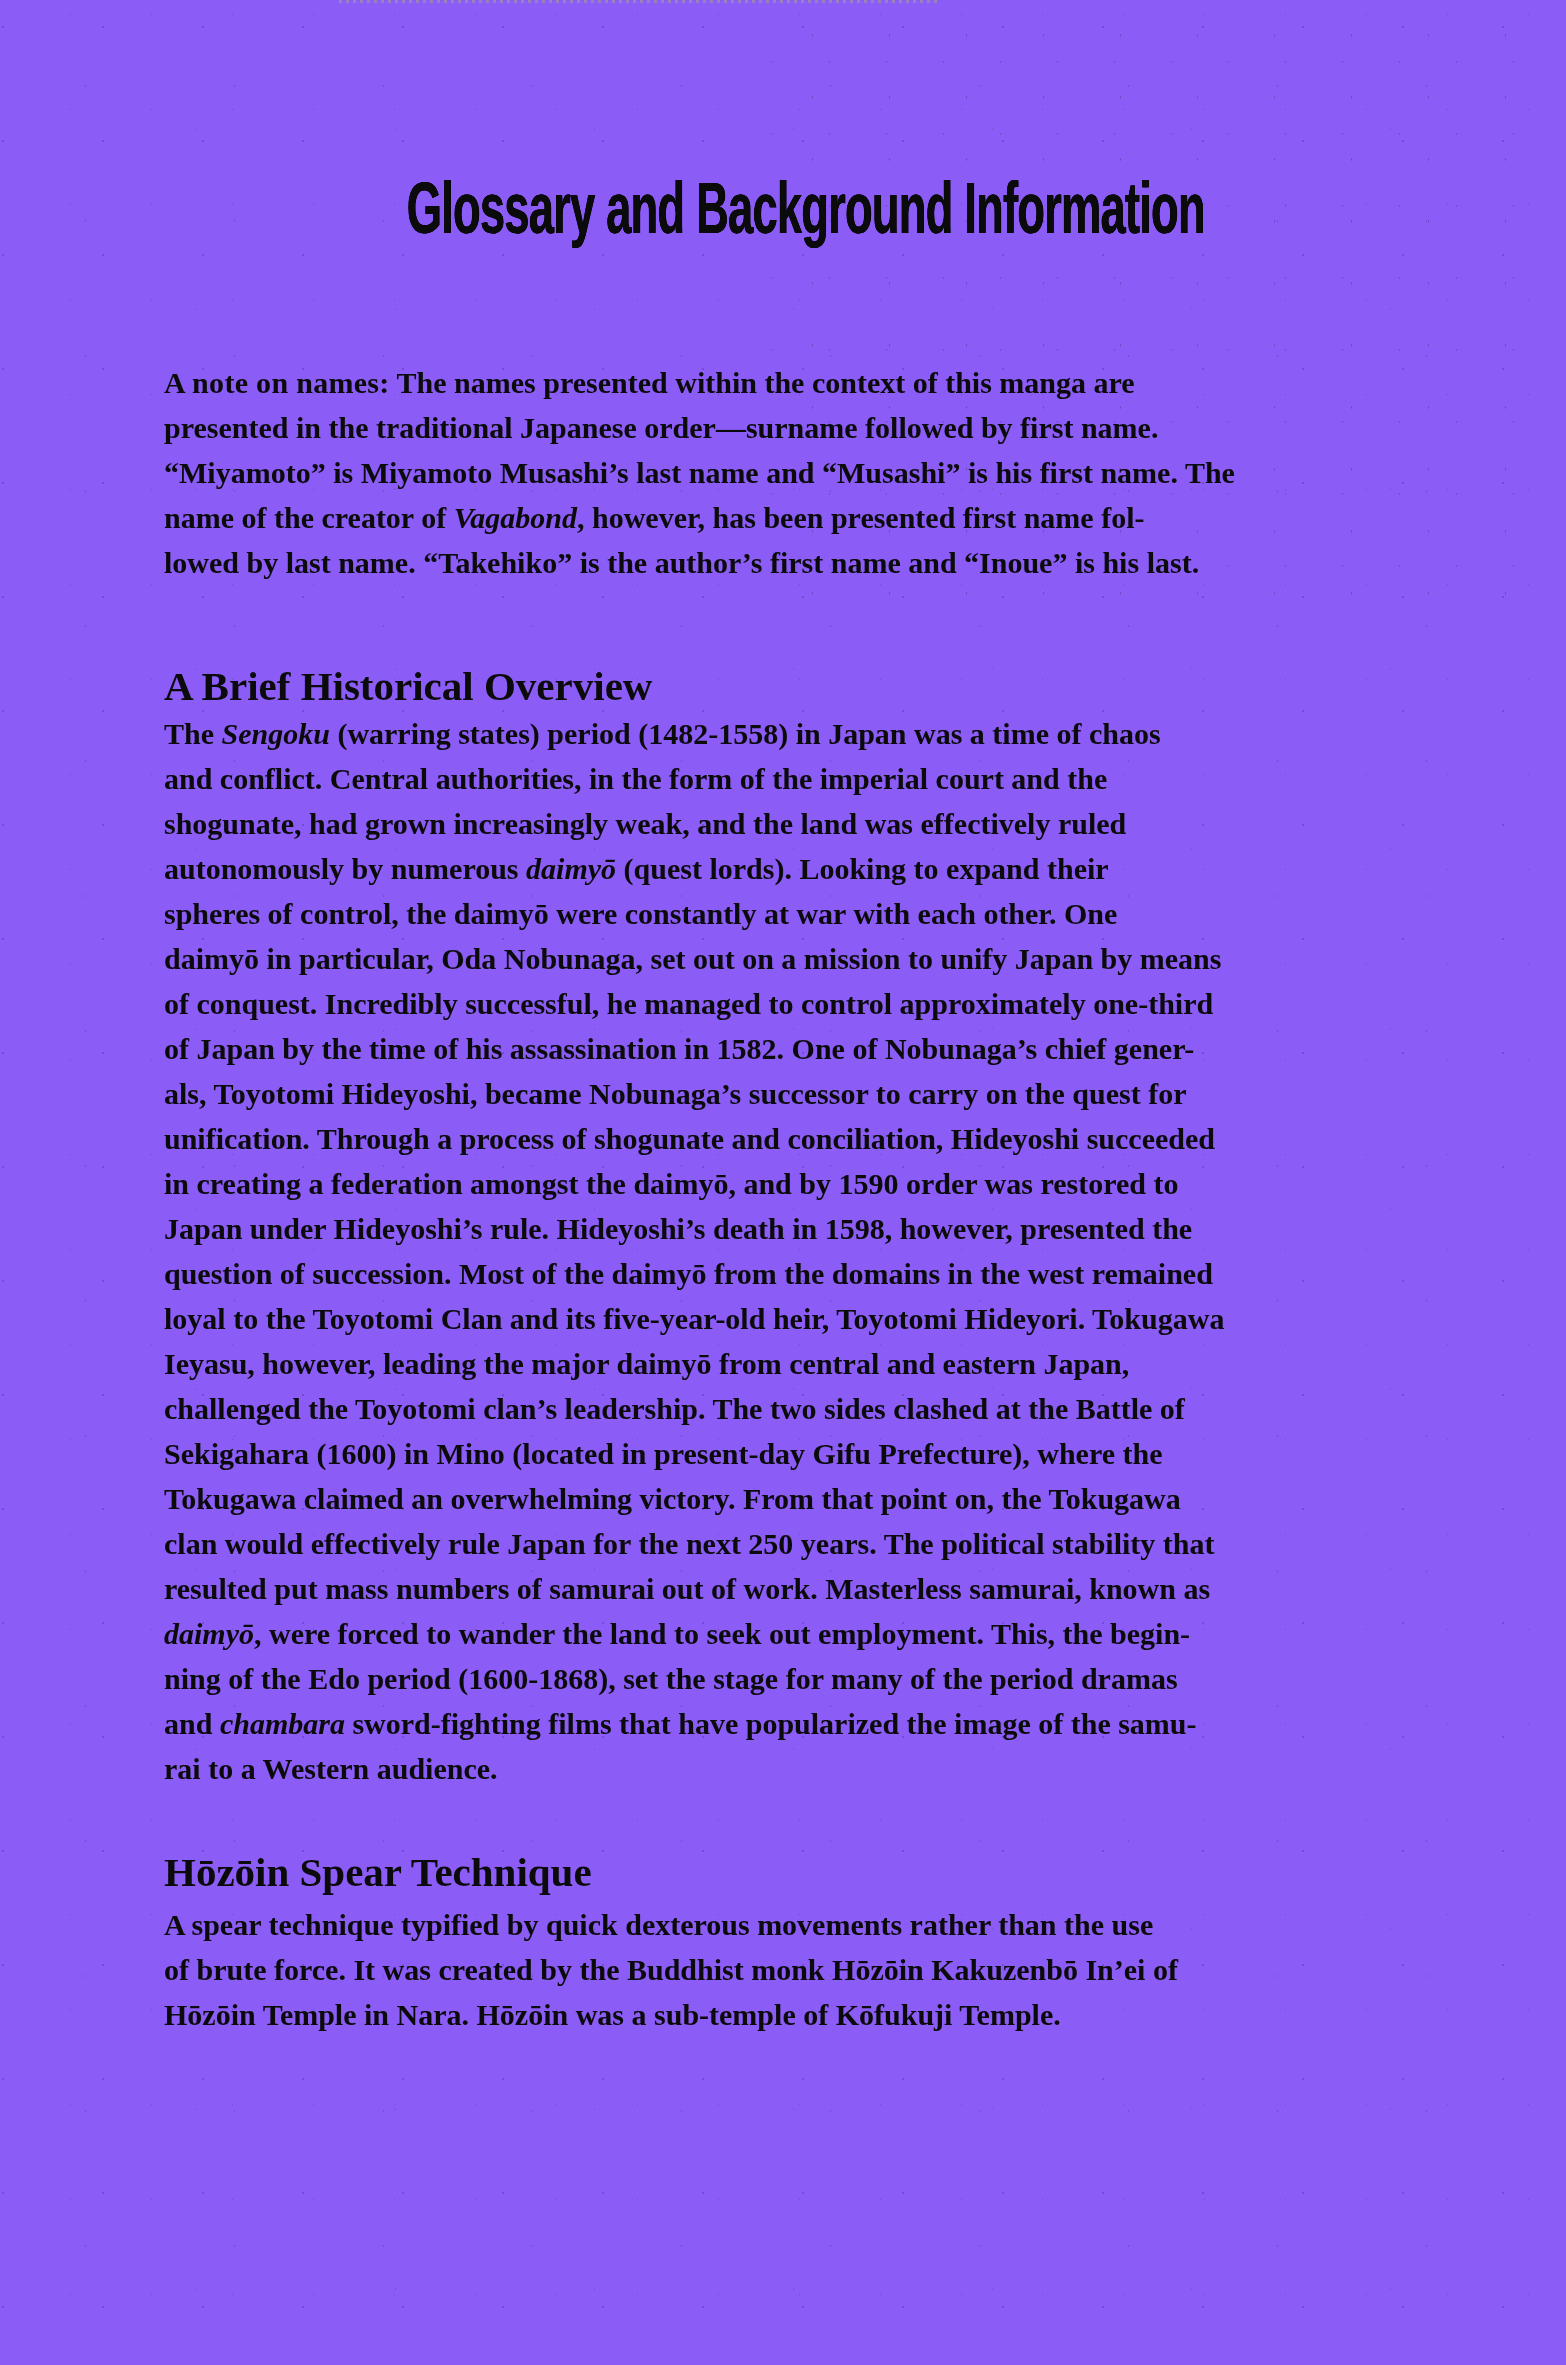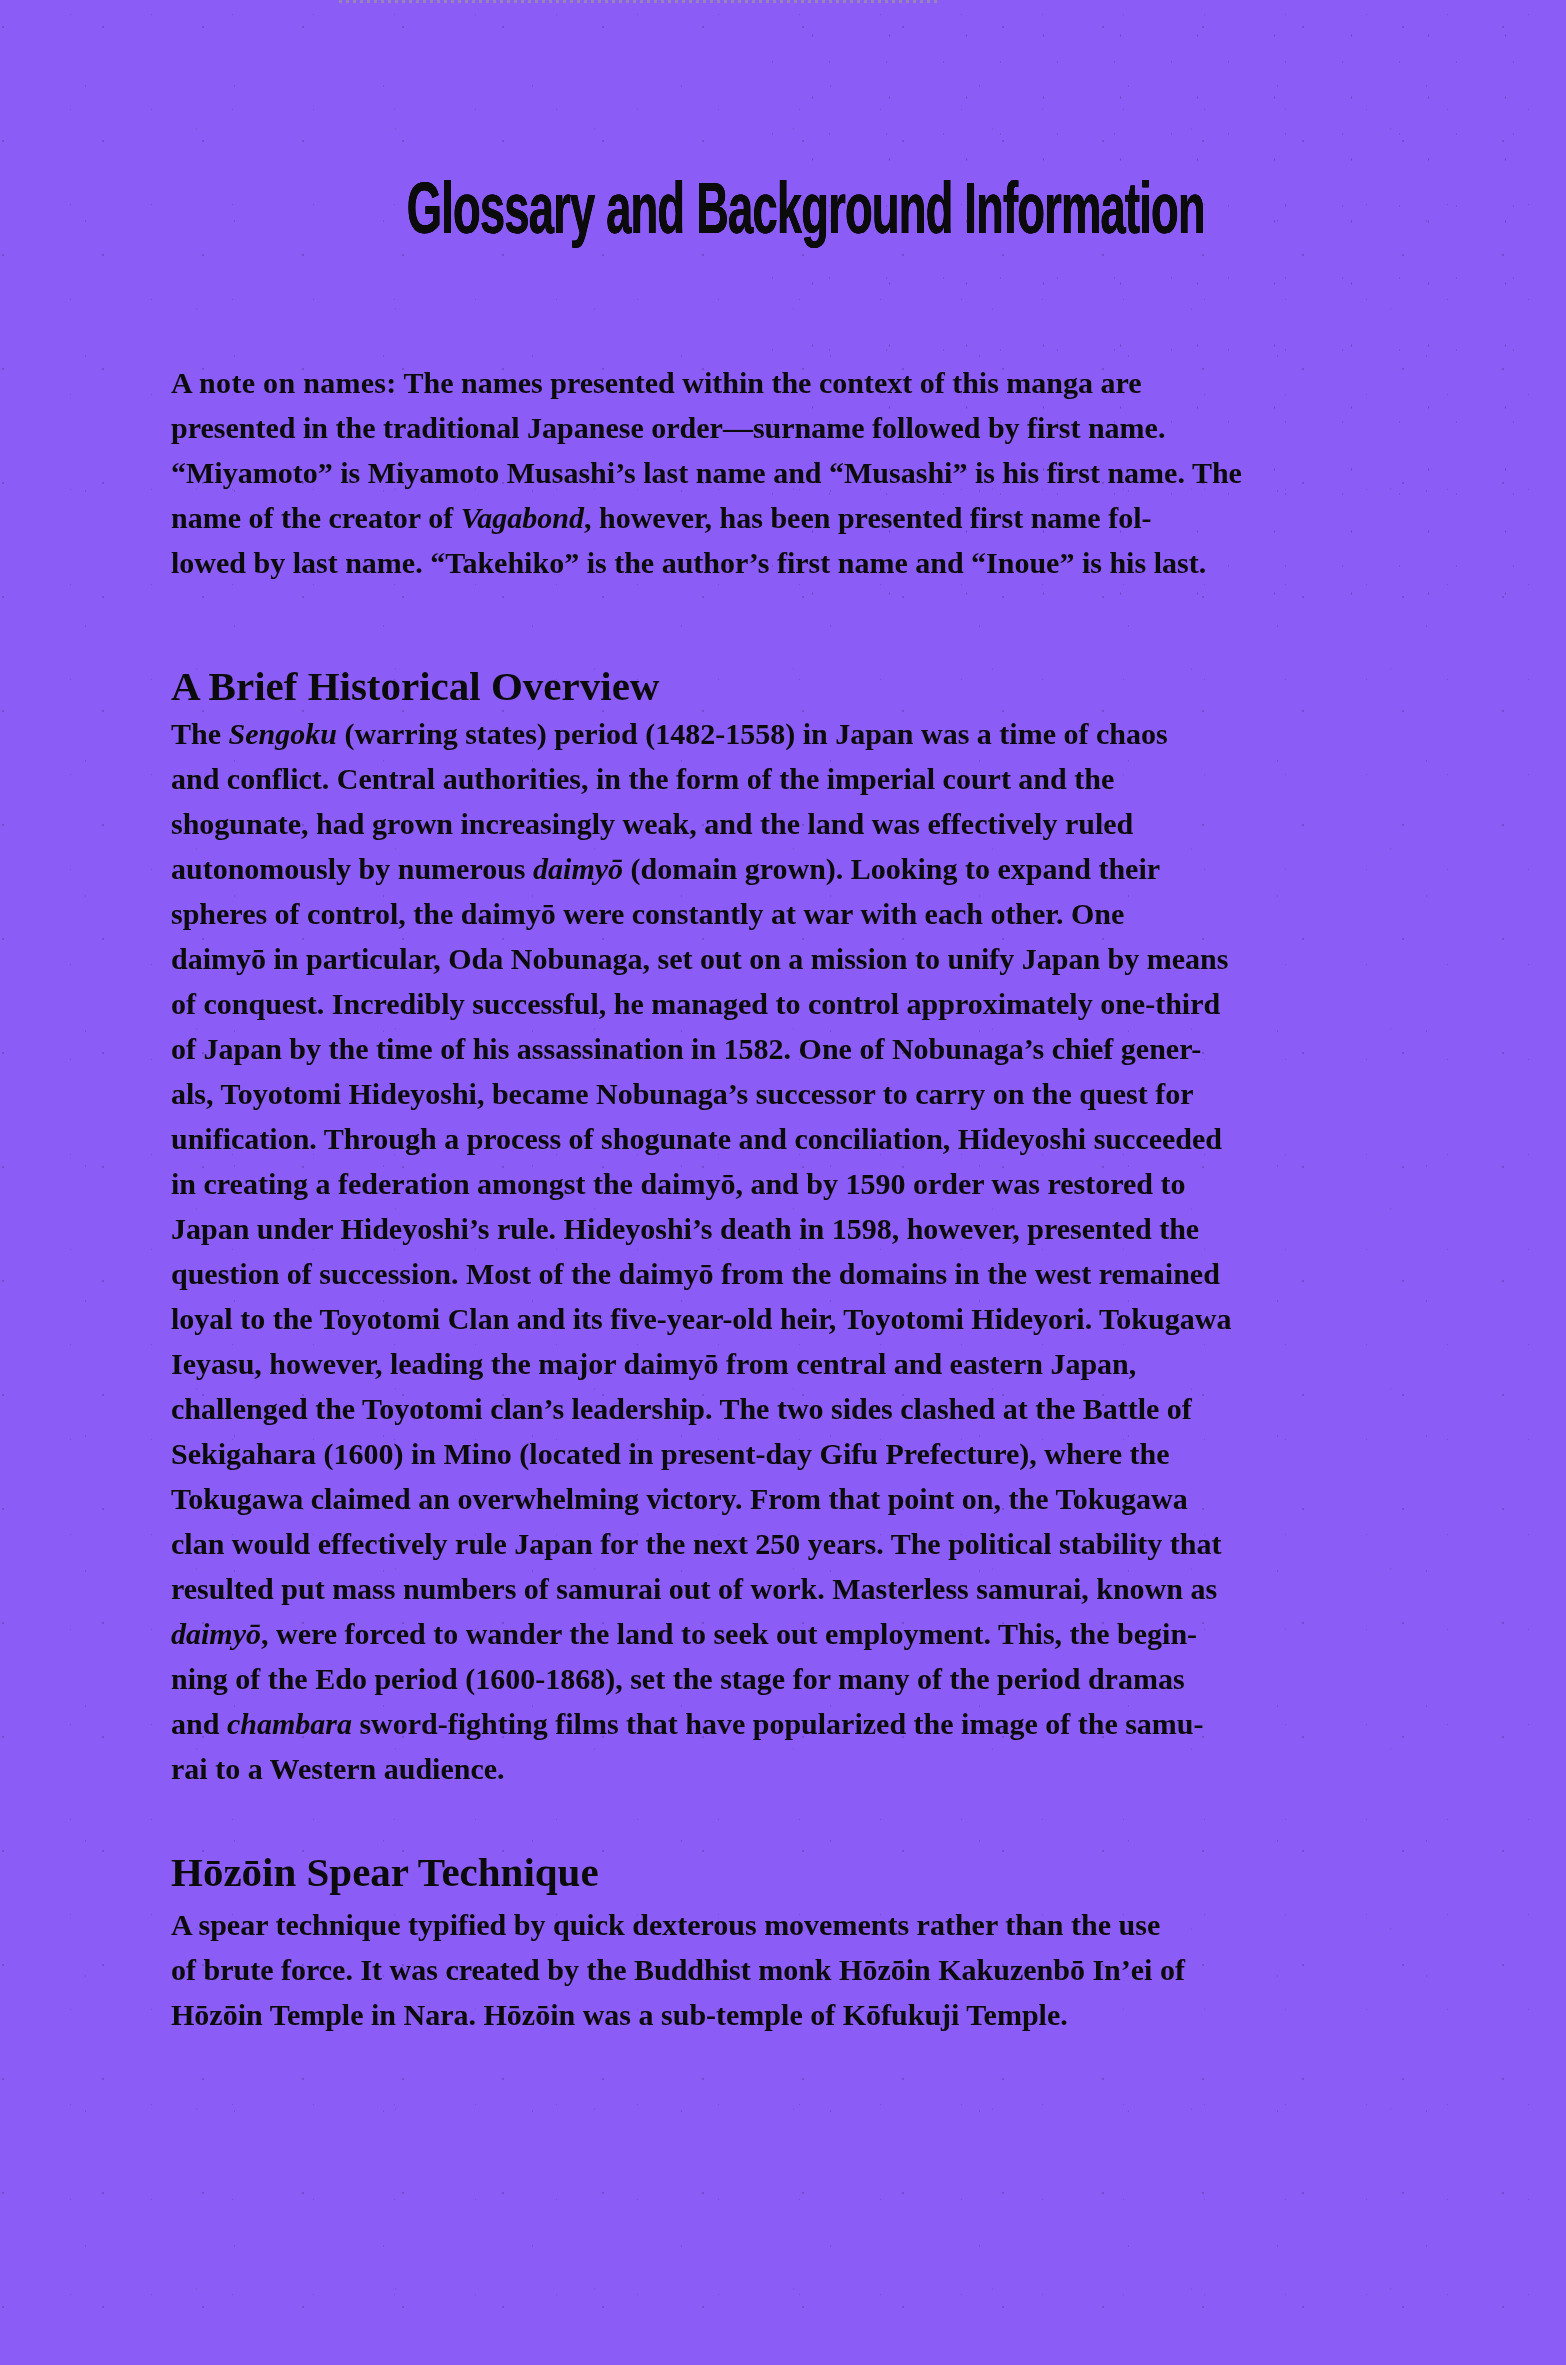--- a/index.html
+++ b/index.html
@@ -66,21 +66,21 @@
     font-weight: 700;
     font-size: 72px;
     letter-spacing: -1.3px;
     transform: translateX(22.4px) scaleX(0.63);
     transform-origin: center top;
     text-shadow: 0.3px 0.3px 0 #000, -0.3px 0.3px 0 #000;
   }
   
   .block {
     position: absolute;
-    left: 171px;
+    left: 164px;
     width: 1279px;
   }
   .note  { top: 360px;  }
   .h1    { top: 664px; }
   .p1    { top: 711px; }
   .h2    { top: 1850px; }
   .p2    { top: 1902px; }
   .heading {
     font-size: 41px;
     font-weight: 700;
@@ -116,21 +116,21 @@
       <div class="line"><span>name of the creator of </span><span class="it">Vagabond</span><span>, however, has been presented first name fol-</span></div>
       <div class="line"><span>lowed by last name. “Takehiko” is the author’s first name and “Inoue” is his last.</span></div>
     </div>
 
   <div class="block h1 heading">A Brief Historical Overview</div>
 
   <div class="block p1 para">
       <div class="line"><span>The </span><span class="it">Sengoku</span><span> (warring states) period (1482-1558) in Japan was a time of chaos</span></div>
       <div class="line"><span>and conflict. Central authorities, in the form of the imperial court and the</span></div>
       <div class="line"><span>shogunate, had grown increasingly weak, and the land was effectively ruled</span></div>
-      <div class="line"><span>autonomously by numerous </span><span class="it">daimyō</span><span> (domain grown). Looking to expand their</span></div>
+      <div class="line"><span>autonomously by numerous </span><span class="it">daimyō</span><span> (quest lords). Looking to expand their</span></div>
       <div class="line"><span>spheres of control, the daimyō were constantly at war with each other. One</span></div>
       <div class="line"><span>daimyō in particular, Oda Nobunaga, set out on a mission to unify Japan by means</span></div>
       <div class="line"><span>of conquest. Incredibly successful, he managed to control approximately one-third</span></div>
       <div class="line"><span>of Japan by the time of his assassination in 1582. One of Nobunaga’s chief gener-</span></div>
       <div class="line"><span>als, Toyotomi Hideyoshi, became Nobunaga’s successor to carry on the quest for</span></div>
       <div class="line"><span>unification. Through a process of shogunate and conciliation, Hideyoshi succeeded</span></div>
       <div class="line"><span>in creating a federation amongst the daimyō, and by 1590 order was restored to</span></div>
       <div class="line"><span>Japan under Hideyoshi’s rule. Hideyoshi’s death in 1598, however, presented the</span></div>
       <div class="line"><span>question of succession. Most of the daimyō from the domains in the west remained</span></div>
       <div class="line"><span>loyal to the Toyotomi Clan and its five-year-old heir, Toyotomi Hideyori. Tokugawa</span></div>

